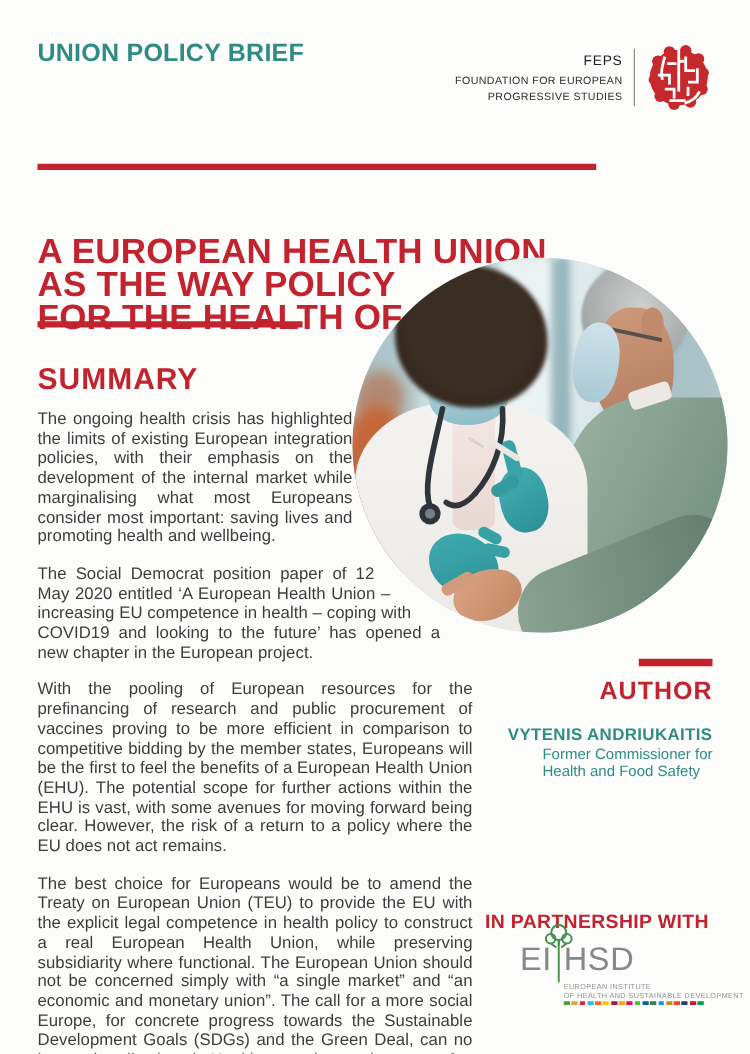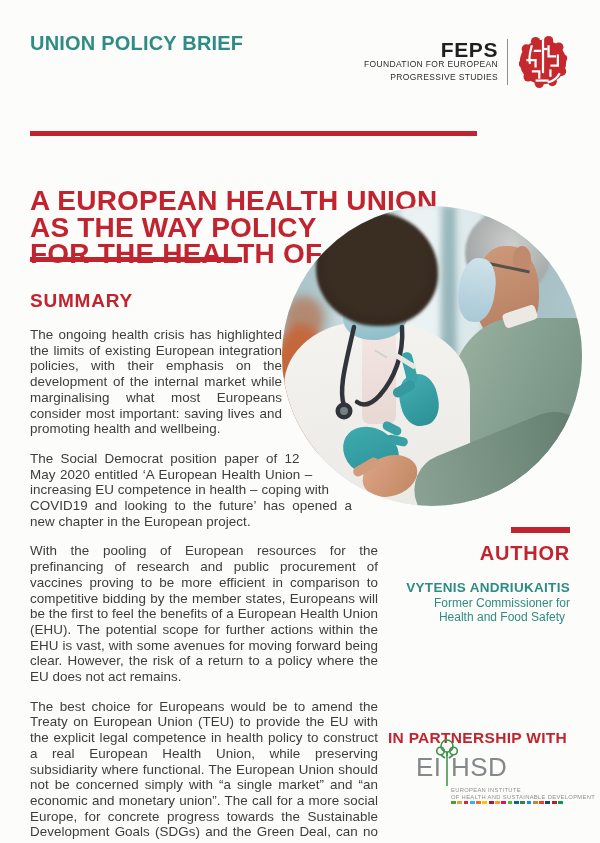--- a/index.html
+++ b/index.html
@@ -10,50 +10,50 @@
     width:600px;height:843px;position:relative;overflow:hidden;
     background:#fcfcfa;font-family:"Liberation Sans",sans-serif;
   }
   .abs{position:absolute;}
 
   
   .brief-head{left:30px;top:31px;color:var(--teal);font-weight:bold;
     font-size:20px;line-height:24px;letter-spacing:.2px;}
   .feps-logo{top:36px;right:31px;display:flex;align-items:center;gap:9px;}
   .feps-text{text-align:right;}
-  .feps-acronym{font-size:21px;font-weight:bold;color:#1f1f22;letter-spacing:.6px;line-height:15px;}
+  .feps-acronym{font-size:11px;font-weight:normal;color:#1f1f22;letter-spacing:.6px;line-height:15px;}
   .feps-sub{font-size:8.5px;color:#2c2c2e;letter-spacing:.35px;line-height:10.5px;margin-top:2px;}
   .feps-divider{width:1px;height:46px;background:#8f8f8f;}
 
   
   .rule{background:var(--red);height:5px;}
   .rule1{left:30px;top:131px;width:447px;}
   .rule2{left:30px;top:257px;width:212px;}
   .rule3{left:511px;top:527px;width:59px;height:6px;}
 
   
   .main-title{left:30px;top:144px;color:var(--red);font-weight:bold;
     font-size:28px;line-height:26.5px;letter-spacing:.2px;white-space:nowrap;margin-top:44px;}
   .summary-heading{left:30px;top:290px;color:var(--red);font-weight:bold;
-    font-size:19px;letter-spacing:.8px;}
+    font-size:24px;letter-spacing:.8px;}
 
   
   .content{left:30px;top:327px;width:348px;z-index:2;
     color:var(--body);font-size:13.4px;line-height:15.7px;text-align:justify;letter-spacing:.05px;}
   .content p{margin:0 0 14px 0;}
   .circle-spacer{float:right;width:96px;height:180px;
     shape-outside:circle(150px at 150px 29px);shape-margin:13px;}
 
   
   .author-heading{right:30px;top:542px;color:var(--red);font-weight:bold;
     font-size:20px;letter-spacing:.8px;text-align:right;}
   .author-name{right:30px;top:580px;color:var(--teal);font-weight:bold;
     font-size:13.5px;letter-spacing:.3px;text-align:left;}
   .author-role{right:30px;top:597px;color:var(--teal);font-size:12px;
-    line-height:13.5px;text-align:center;}
+    line-height:13.5px;text-align:left;}
   .partner-heading{right:33px;top:729px;color:var(--red);font-weight:bold;
     font-size:15.5px;letter-spacing:.3px;text-align:right;}
 
   
   .eihsd{left:416px;top:742px;width:170px;height:68px;}
   .eihsd .ei{position:absolute;left:0;top:10px;font-size:26px;color:var(--gray);letter-spacing:.5px;}
   .eihsd .hsd{position:absolute;left:35px;top:10px;font-size:26px;color:var(--gray);letter-spacing:.5px;}
   .eihsd-caption{position:absolute;left:35px;top:45px;font-size:5.8px;color:#8f9193;
     letter-spacing:.32px;line-height:6.6px;white-space:nowrap;}
   .sdg-line{position:absolute;left:35px;top:59px;display:flex;gap:1.5px;}

